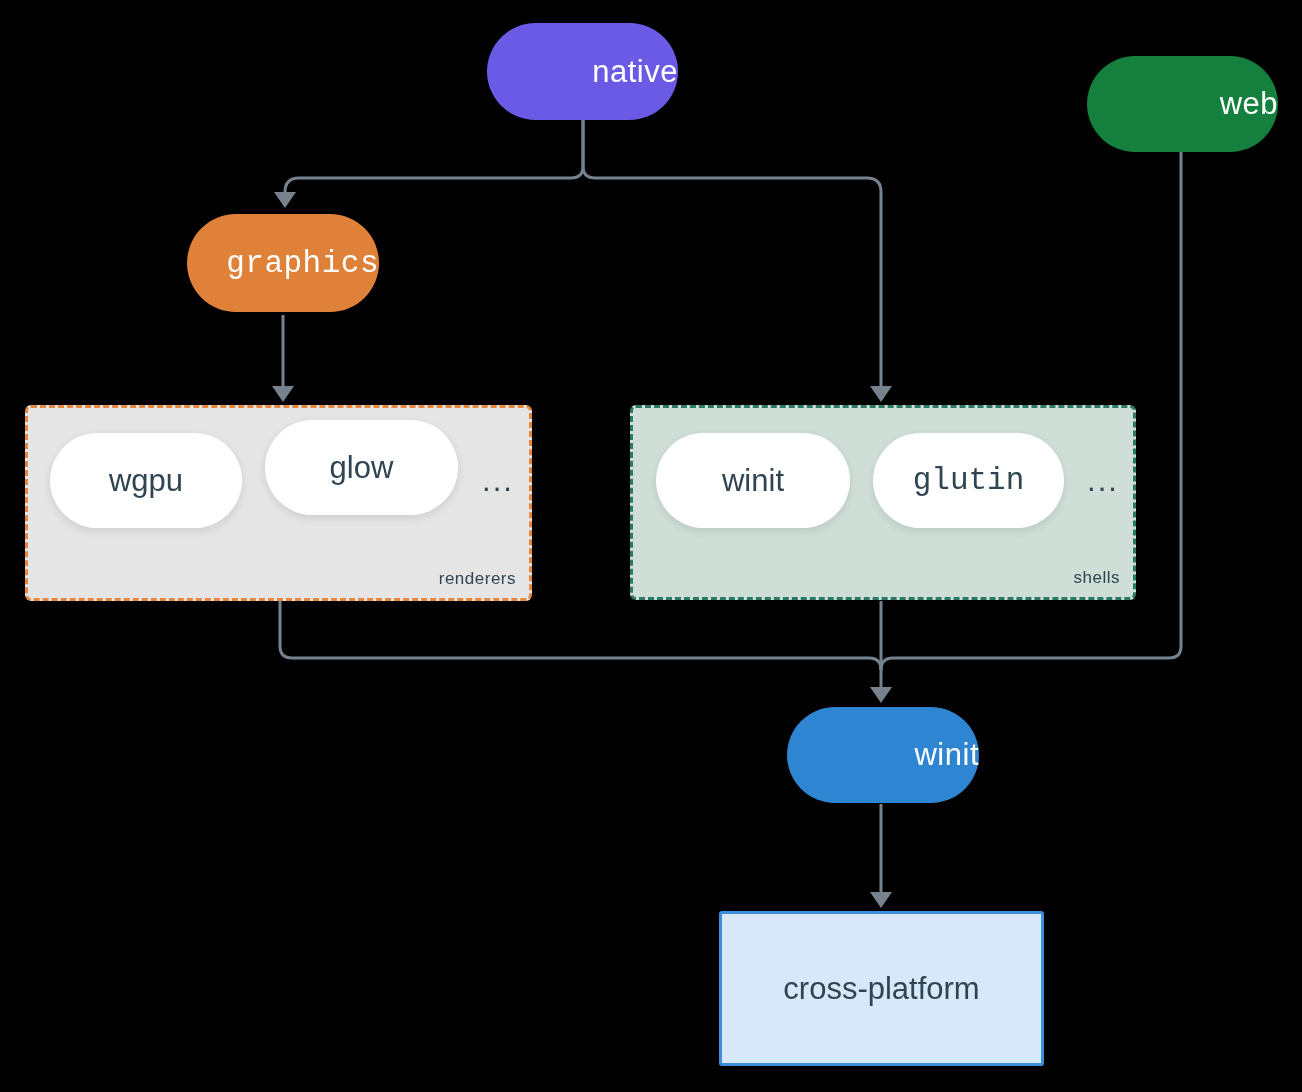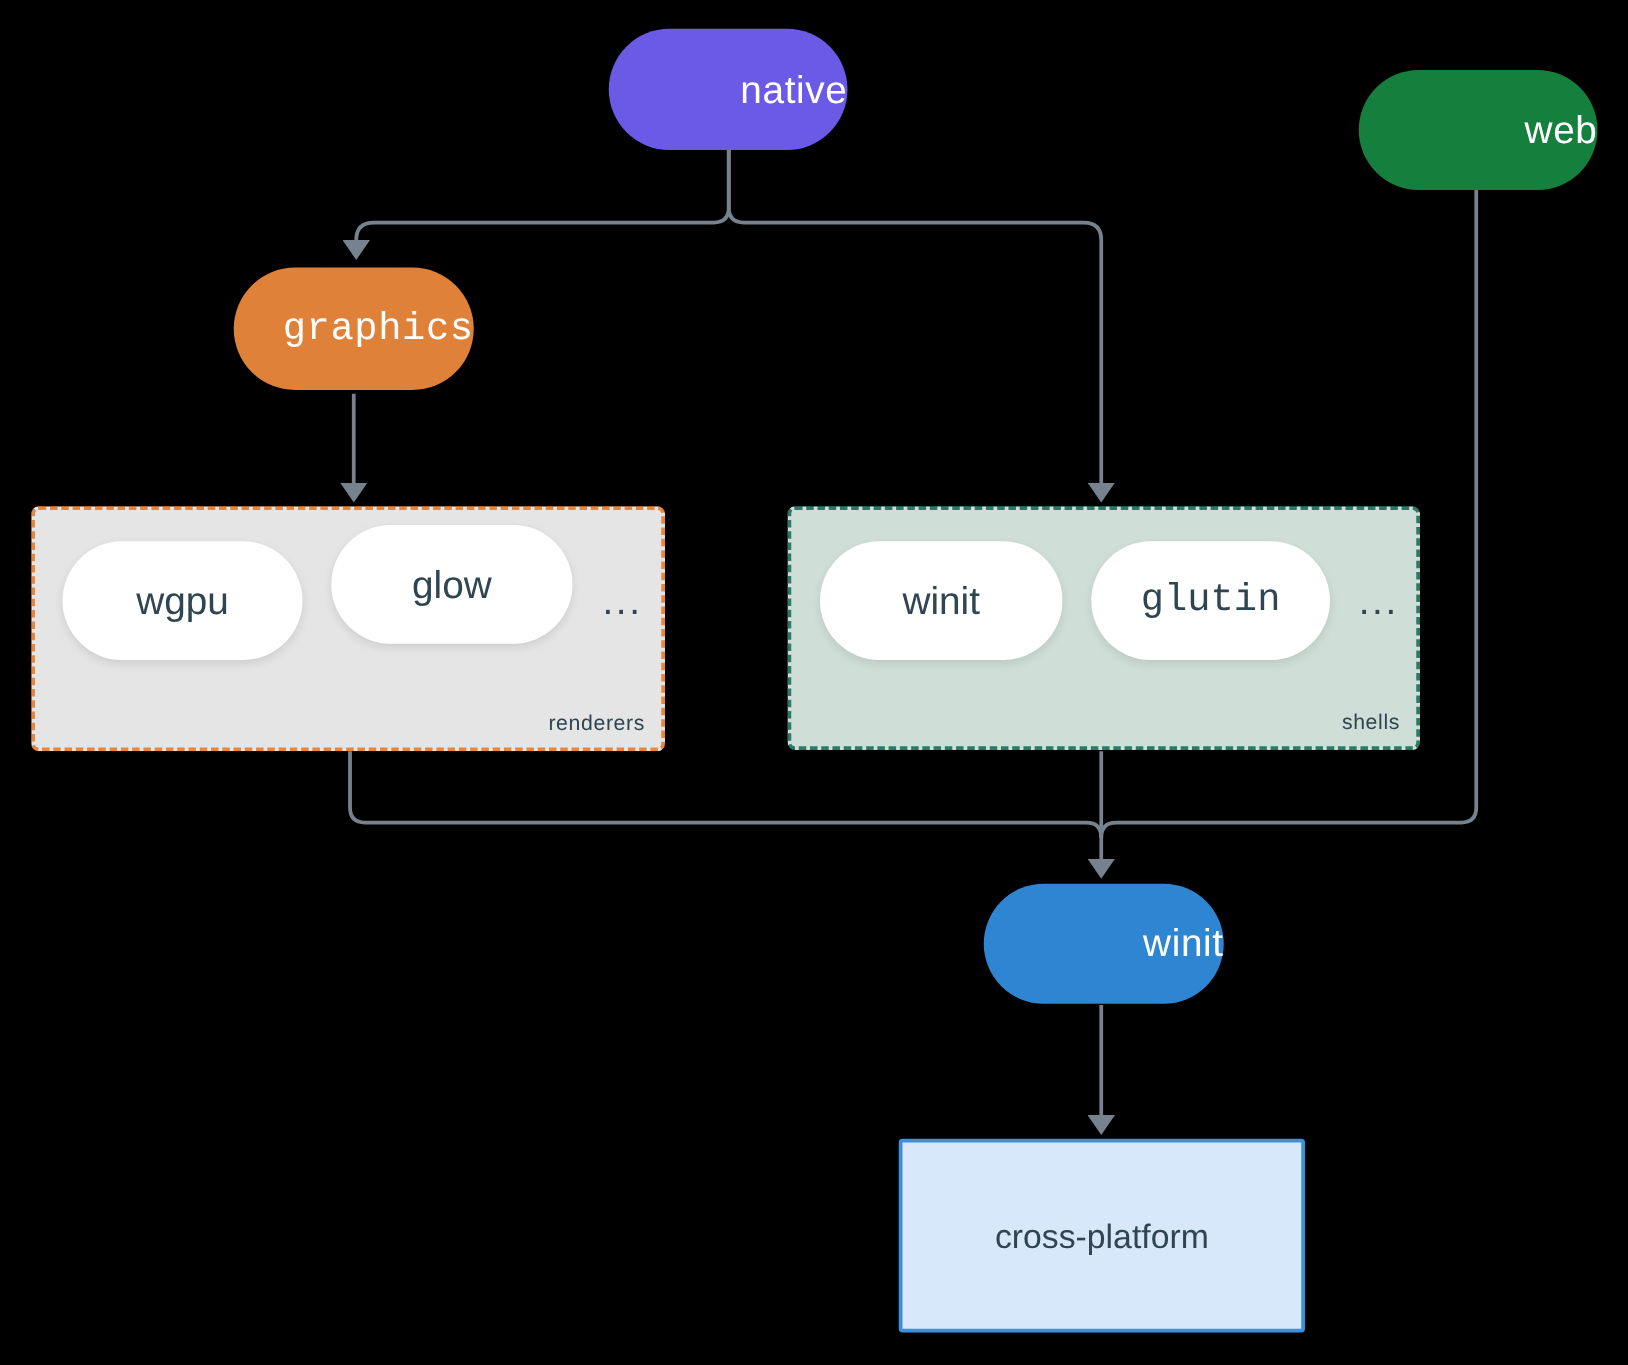--- a/index.html
+++ b/index.html
@@ -72,21 +72,21 @@
     letter-spacing: 0.5px;
   }
 
   #app-box {
     position: absolute;
     left: 719px; top: 911px; width: 325px; height: 155px;
     border: 3px solid;
     border-radius: 3px;
     display: flex; flex-direction: column;
     align-items: center; justify-content: center;
-    font-size: 27px; line-height: 48px;
+    font-size: 31px; line-height: 48px;
     color: var(--text-dark);
     text-align: center;
   }
 </style>
 </head>
 <body>
 
 <div id="stage">
 
   <svg class="edges" width="1302" height="1092" viewBox="0 0 1302 1092" aria-hidden="true">

